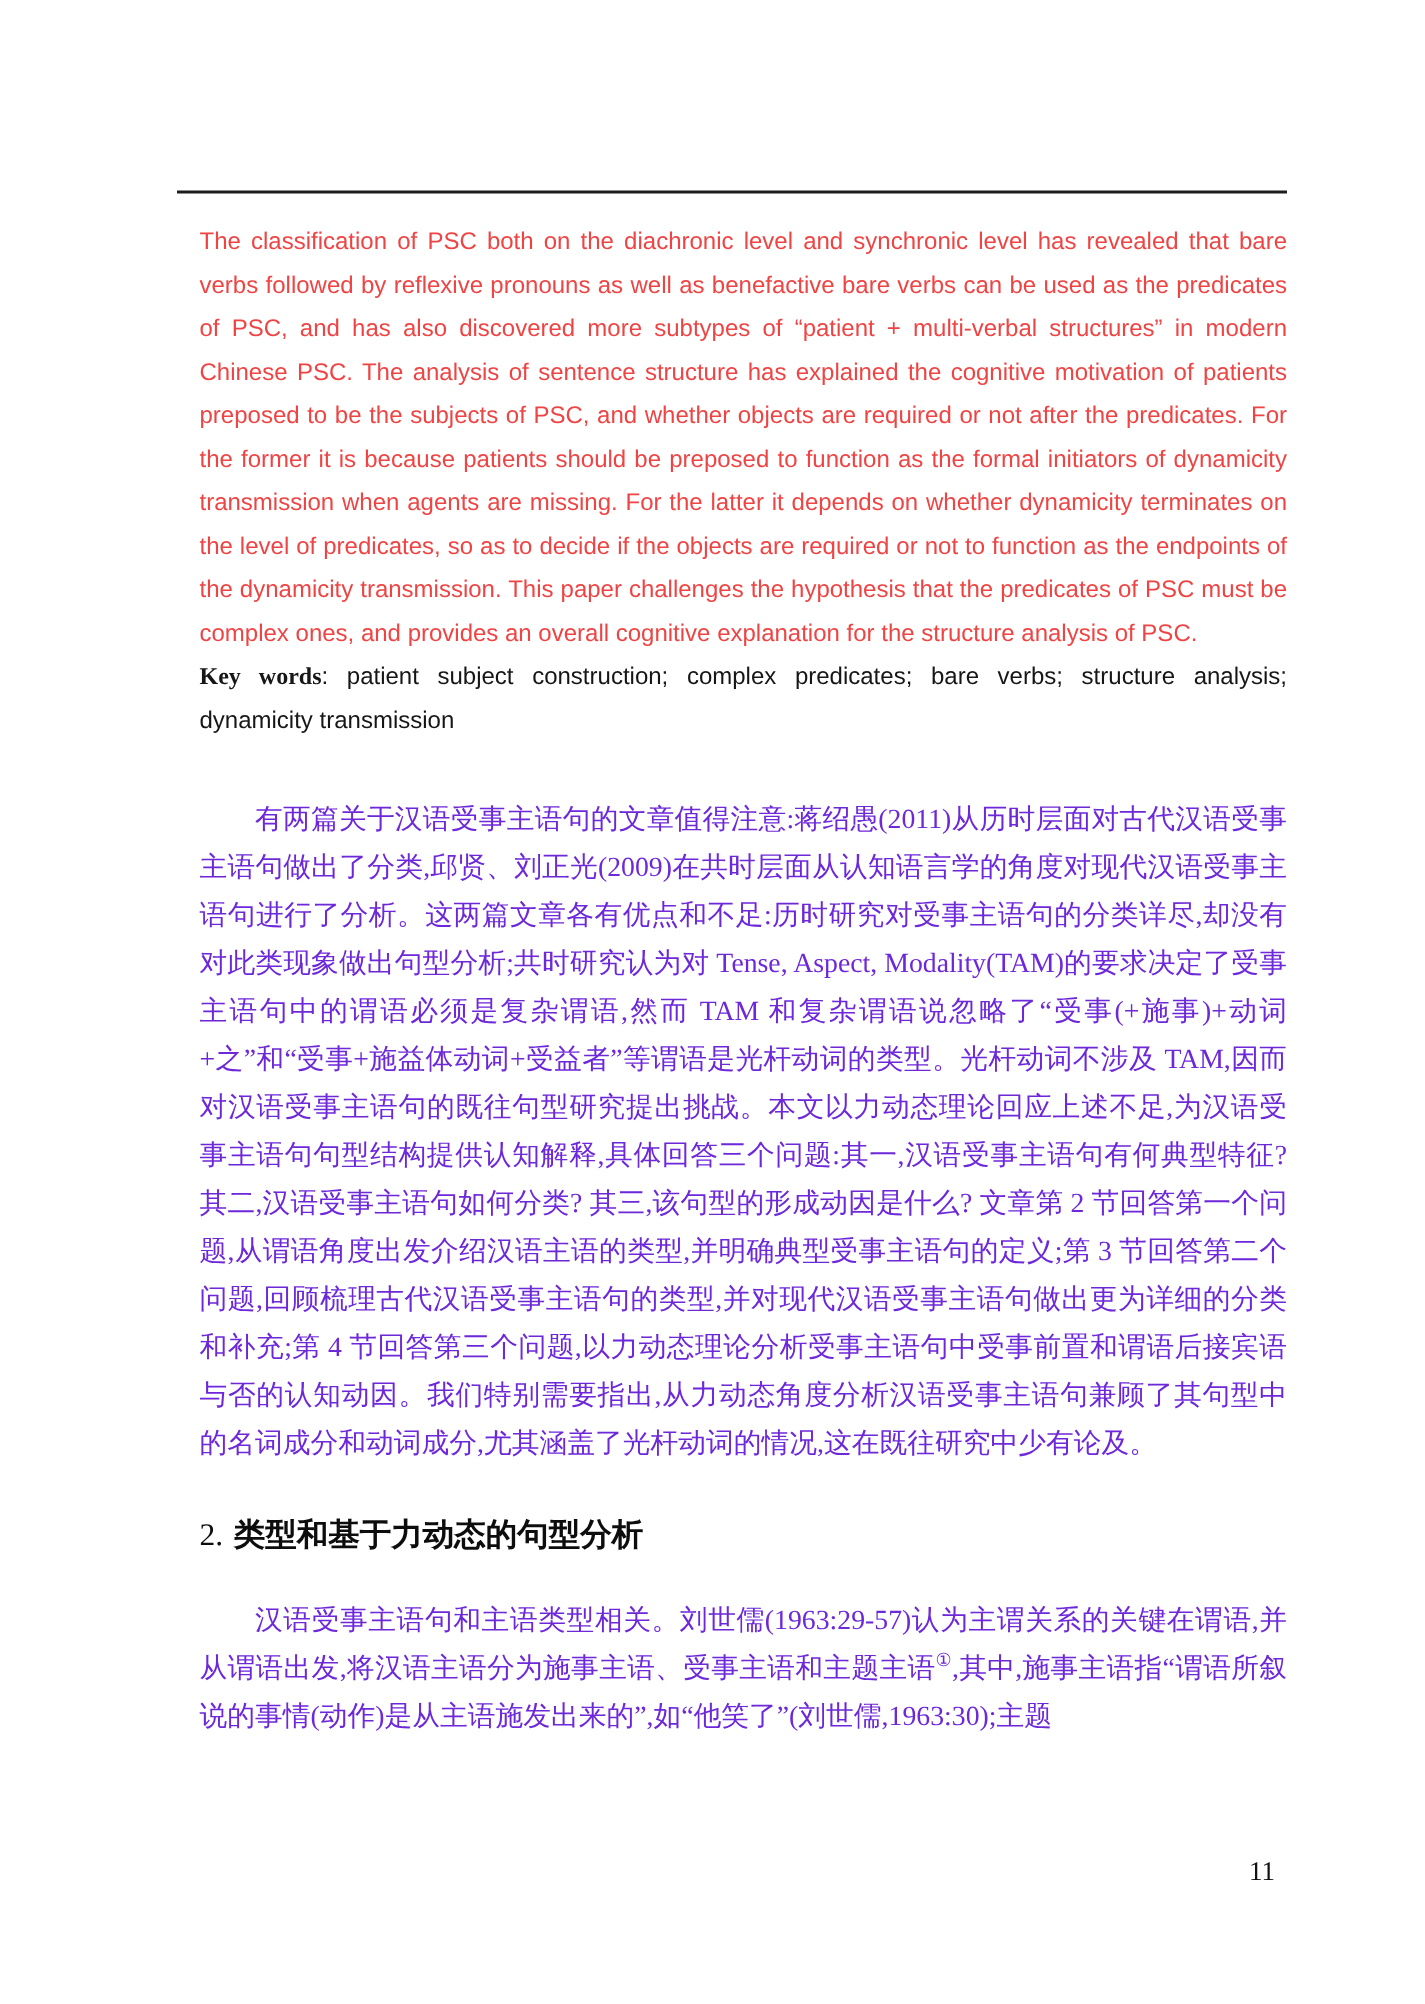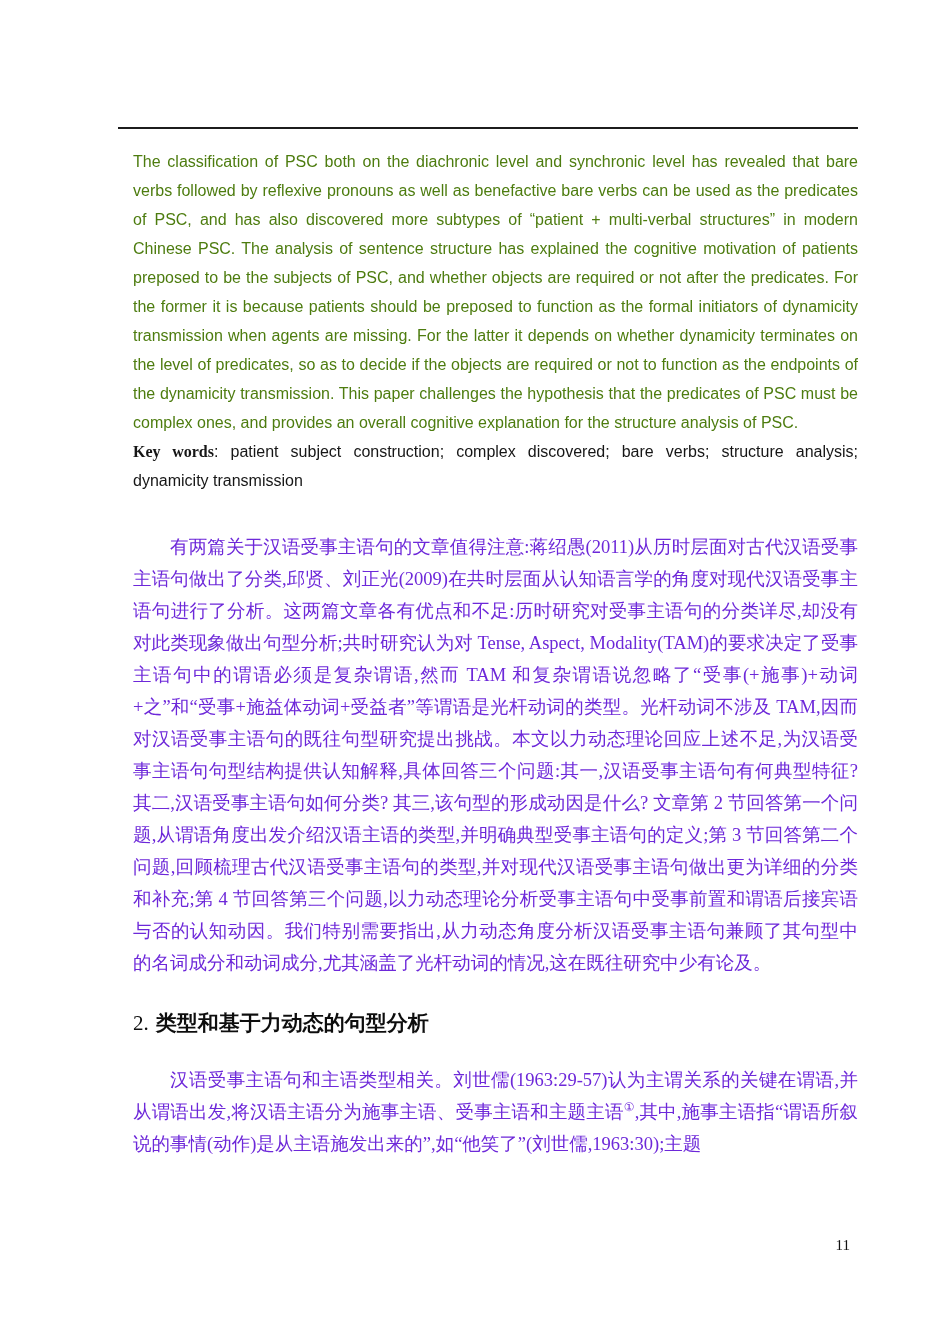--- a/index.html
+++ b/index.html
@@ -40,21 +40,21 @@
     top: 147px;
     left: 133px;
     width: 725px;
   }
   .abstract {
     margin: 0;
     font-family: "Liberation Sans", "DejaVu Sans", sans-serif;
     font-size: 16px;
     line-height: 29px;
     text-align: justify;
-    color: #4d7c0f;
+    color: #ef4444;
   }
   .keywords {
     margin: 0;
     font-family: "Liberation Sans", "DejaVu Sans", sans-serif;
     font-size: 16px;
     line-height: 29px;
     text-align: justify;
     color: #161616;
   }
   .kw-label {
@@ -89,37 +89,37 @@
   #para-2 { margin-top: 26px; }
   .body-cn sup {
     font-size: 12px;
     line-height: 0;
   }
   .page-number {
     position: absolute;
     top: 1237px;
     right: 100px;
     font-family: "Liberation Serif", "DejaVu Serif", serif;
-    font-size: 15px;
+    font-size: 18px;
     color: #111111;
   }
 </style>
 </head>
 <body>
 
 <div class="page">
 
 
   <div class="header-rule"></div>
 
   <div class="content">
 
     <p class="abstract">The classification of PSC both on the diachronic level and synchronic level has revealed that bare verbs followed by reflexive pronouns as well as benefactive bare verbs can be used as the predicates of PSC, and has also discovered more subtypes of “patient + multi-verbal structures” in modern Chinese PSC. The analysis of sentence structure has explained the cognitive motivation of patients preposed to be the subjects of PSC, and whether objects are required or not after the predicates. For the former it is because patients should be preposed to function as the formal initiators of dynamicity transmission when agents are missing. For the latter it depends on whether dynamicity terminates on the level of predicates, so as to decide if the objects are required or not to function as the endpoints of the dynamicity transmission. This paper challenges the hypothesis that the predicates of PSC must be complex ones, and provides an overall cognitive explanation for the structure analysis of PSC.</p>
 
-    <p class="keywords"><span class="kw-label">Key words</span><span>: </span><span>patient subject construction; complex discovered; bare verbs; structure analysis; dynamicity transmission</span></p>
+    <p class="keywords"><span class="kw-label">Key words</span><span>: </span><span>patient subject construction; complex predicates; bare verbs; structure analysis; dynamicity transmission</span></p>
 
 
     <p class="body-cn" id="para-1">有两篇关于汉语受事主语句的文章值得注意:蒋绍愚(2011)从历时层面对古代汉语受事主语句做出了分类,邱贤、刘正光(2009)在共时层面从认知语言学的角度对现代汉语受事主语句进行了分析。这两篇文章各有优点和不足:历时研究对受事主语句的分类详尽,却没有对此类现象做出句型分析;共时研究认为对 Tense, Aspect, Modality(TAM)的要求决定了受事主语句中的谓语必须是复杂谓语,然而 TAM 和复杂谓语说忽略了“受事(+施事)+动词+之”和“受事+施益体动词+受益者”等谓语是光杆动词的类型。光杆动词不涉及 TAM,因而对汉语受事主语句的既往句型研究提出挑战。本文以力动态理论回应上述不足,为汉语受事主语句句型结构提供认知解释,具体回答三个问题:其一,汉语受事主语句有何典型特征? 其二,汉语受事主语句如何分类? 其三,该句型的形成动因是什么? 文章第 2 节回答第一个问题,从谓语角度出发介绍汉语主语的类型,并明确典型受事主语句的定义;第 3 节回答第二个问题,回顾梳理古代汉语受事主语句的类型,并对现代汉语受事主语句做出更为详细的分类和补充;第 4 节回答第三个问题,以力动态理论分析受事主语句中受事前置和谓语后接宾语与否的认知动因。我们特别需要指出,从力动态角度分析汉语受事主语句兼顾了其句型中的名词成分和动词成分,尤其涵盖了光杆动词的情况,这在既往研究中少有论及。</p>
 
     <h2 class="sec-heading" id="sec2-heading"><span class="sec-num">2.</span><span class="sec-title">类型和基于力动态的句型分析</span></h2>
 
     <p class="body-cn" id="para-2"><span>汉语受事主语句和主语类型相关。刘世儒(1963:29-57)认为主谓关系的关键在谓语,并从谓语出发,将汉语主语分为施事主语、受事主语和主题主语</span><sup>①</sup><span>,其中,施事主语指“谓语所叙说的事情(动作)是从主语施发出来的”,如“他笑了”(刘世儒,1963:30);主题</span></p>
 
   </div>
 

